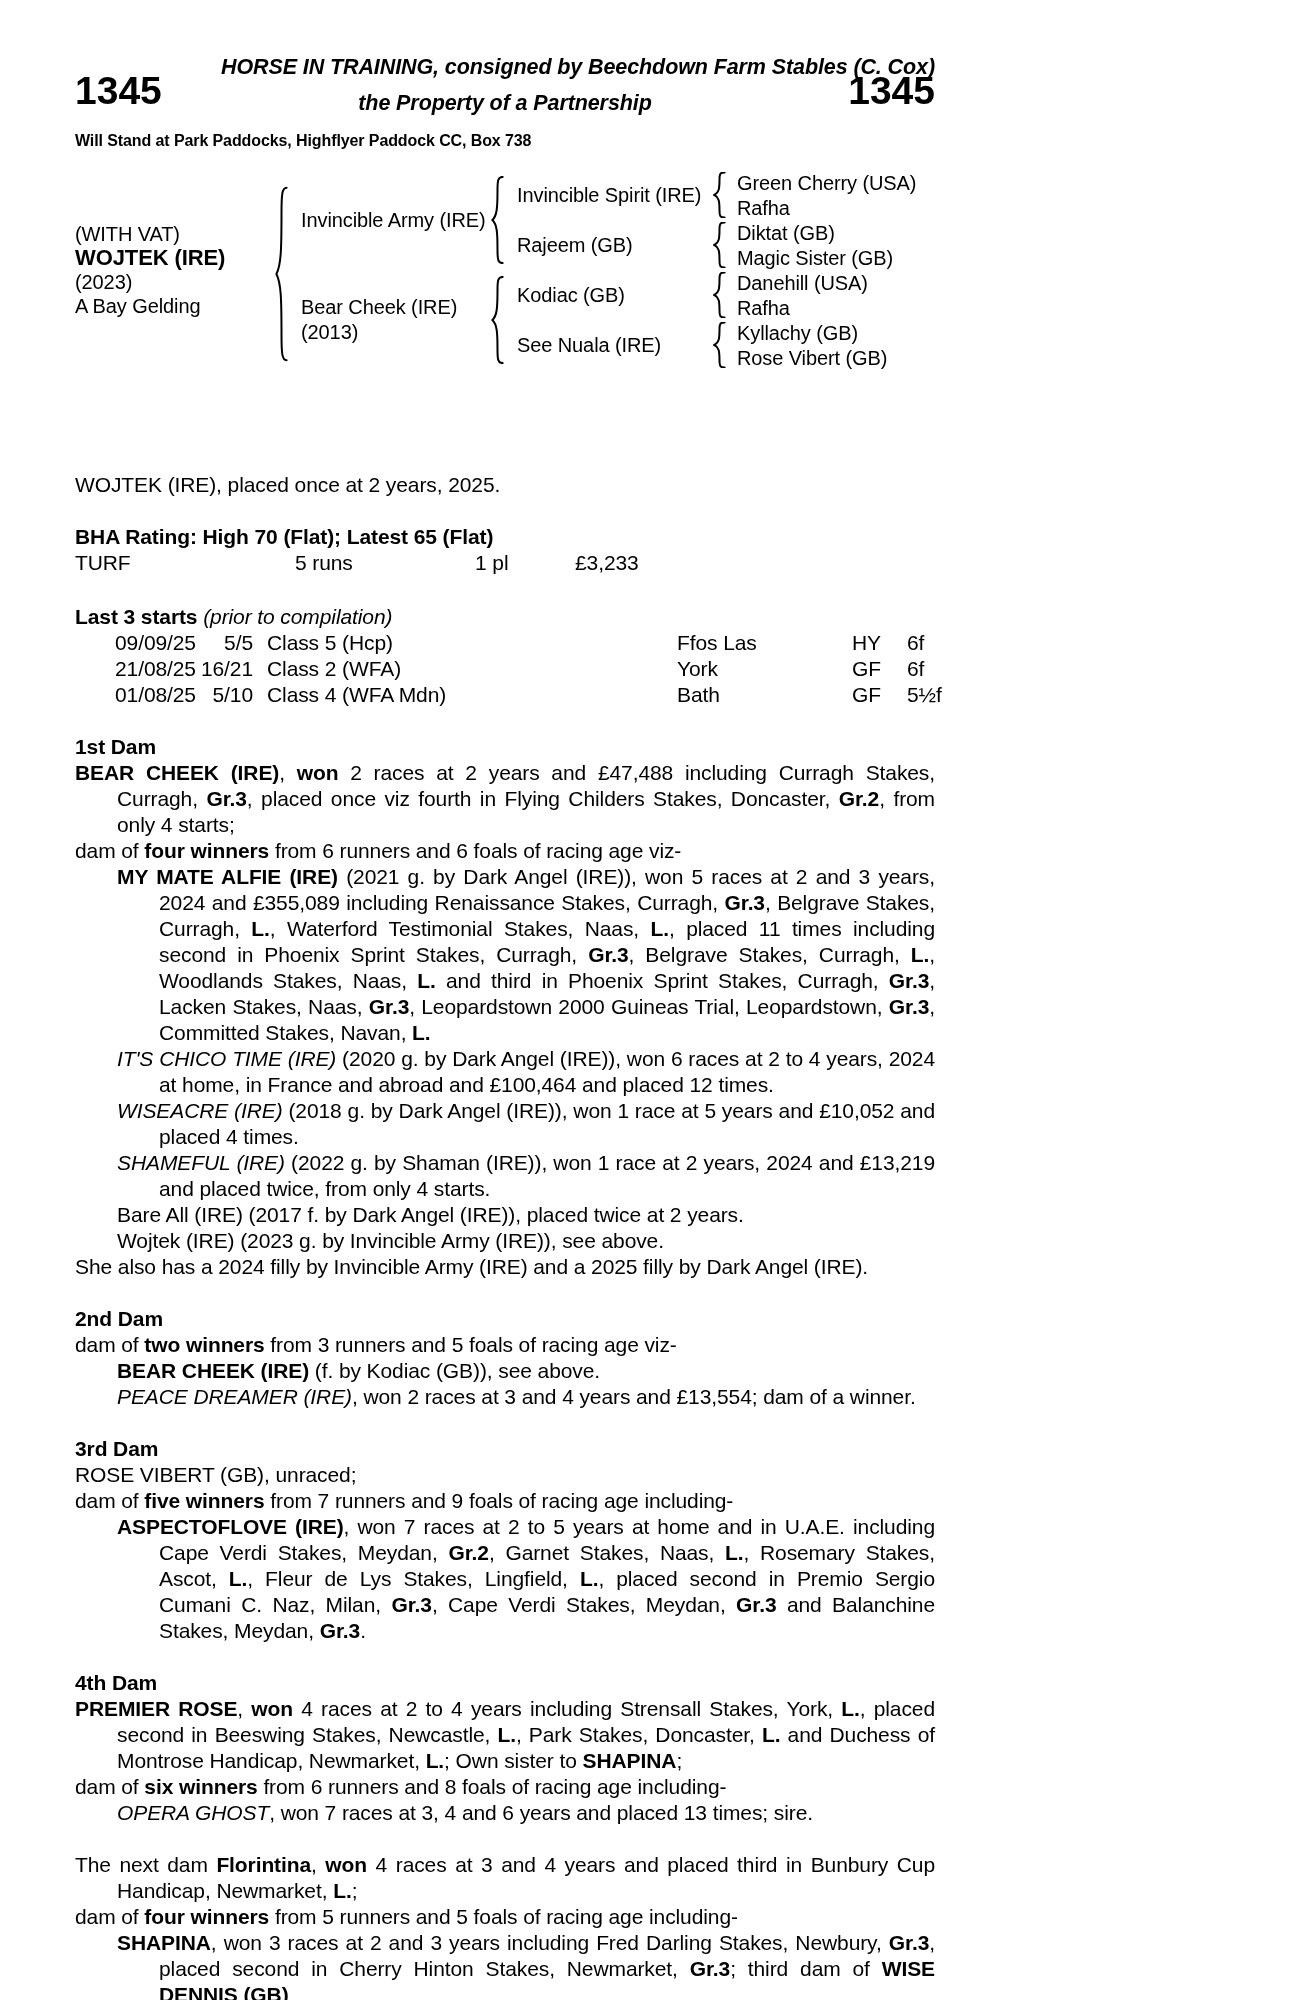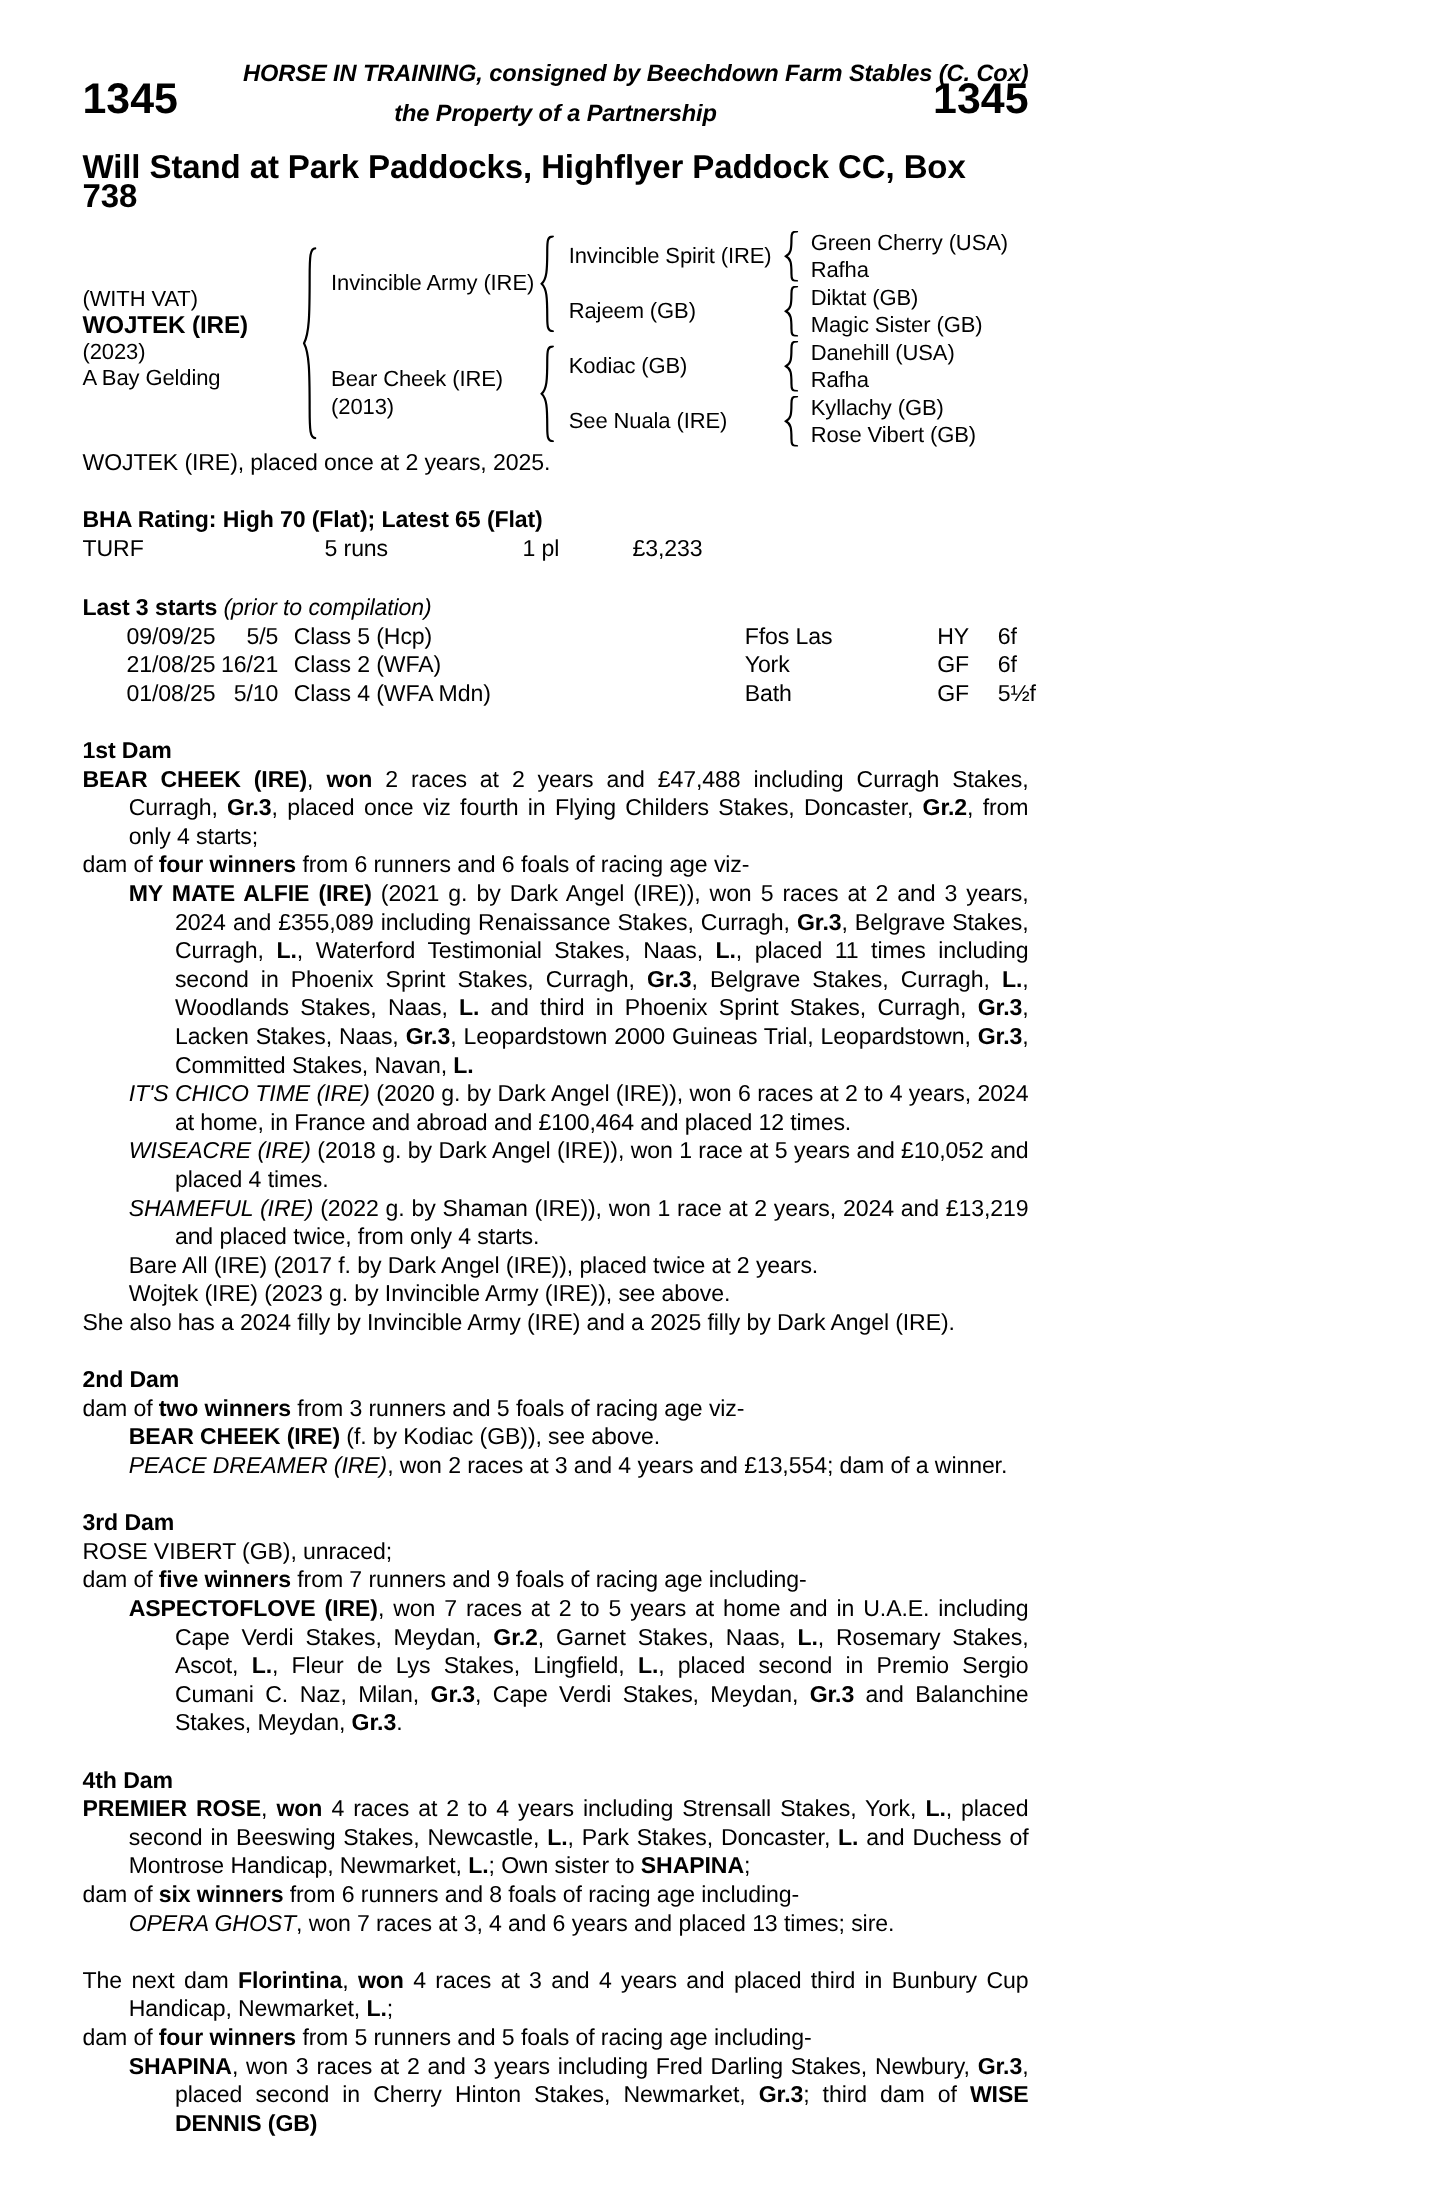--- a/index.html
+++ b/index.html
@@ -6,42 +6,42 @@
   body { font-family:"Liberation Sans", sans-serif; color:#000; width:1315px; }
   .page { width:860px; margin-left:75px; padding-top:54px; font-size:21px; line-height:26px; letter-spacing:-0.1px; }
 
   
   .consignment { text-align:right; font-style:italic; font-weight:bold; font-size:21.5px; }
   .lot-row { position:relative; height:46px; margin-top:2px; }
   .lot-num { position:absolute; top:-4px; font-size:39px; font-weight:bold; letter-spacing:0; }
   .lot-left { left:0; }
   .lot-right { right:0; }
   .property { text-align:center; font-style:italic; font-weight:bold; font-size:21.5px; padding-top:8px; }
-  .stand { font-weight:bold; font-size:30px; margin-top:12px; }
+  .stand { font-weight:bold; font-size:16px; }
 
   
   .pedigree { display:grid; grid-template-columns:200px 26px 190px 26px 196px 24px auto; grid-auto-rows:25px; margin-top:16px; font-size:20px; }
   .ped-cell { display:flex; align-items:center; white-space:nowrap; }
   .ped-info { grid-area:1/1/9/2; display:flex; flex-direction:column; justify-content:center; align-items:flex-start; line-height:24px; }
   .ped-name-bold { font-weight:bold; font-size:22px; }
   .ped-sire { grid-area:1/3/5/4; }
   .ped-dam  { grid-area:5/3/9/4; flex-direction:column; align-items:flex-start; justify-content:center; line-height:25px; }
   .gp1{grid-area:1/5/3/6} .gp2{grid-area:3/5/5/6} .gp3{grid-area:5/5/7/6} .gp4{grid-area:7/5/9/6}
   .gg1{grid-area:1/7/2/8} .gg2{grid-area:2/7/3/8} .gg3{grid-area:3/7/4/8} .gg4{grid-area:4/7/5/8}
   .gg5{grid-area:5/7/6/8} .gg6{grid-area:6/7/7/8} .gg7{grid-area:7/7/8/8} .gg8{grid-area:8/7/9/8}
   .brace { display:flex; }
   .brace svg { width:13px; height:100%; display:block; }
   .brace-big  { grid-area:1/2/9/3; padding:16px 0 8px 0; }
   .brace-sire { grid-area:1/4/5/5; padding:6px 0; }
   .brace-dam  { grid-area:5/4/9/5; padding:6px 0; }
   .bs1{grid-area:1/6/3/7; padding:2px 0;} .bs2{grid-area:3/6/5/7; padding:2px 0;}
   .bs3{grid-area:5/6/7/7; padding:2px 0;} .bs4{grid-area:7/6/9/7; padding:2px 0;}
 
   
-  .placed-line { }
+  .placed-line { margin-top:102px; }
   .bha { font-weight:bold; margin-top:26px; }
   .turf-row { display:grid; grid-template-columns:220px 180px 100px auto; }
 
   
   .ls-block { margin-top:28px; }
   .ls-title { font-weight:bold; }
   .ls-subtitle { font-style:italic; }
   .ls-row { display:grid; grid-template-columns:82px 56px 424px 175px 55px auto;margin-left:40px; }
   .ls-pos { text-align:right; }
   .ls-cls { padding-left:14px; }

